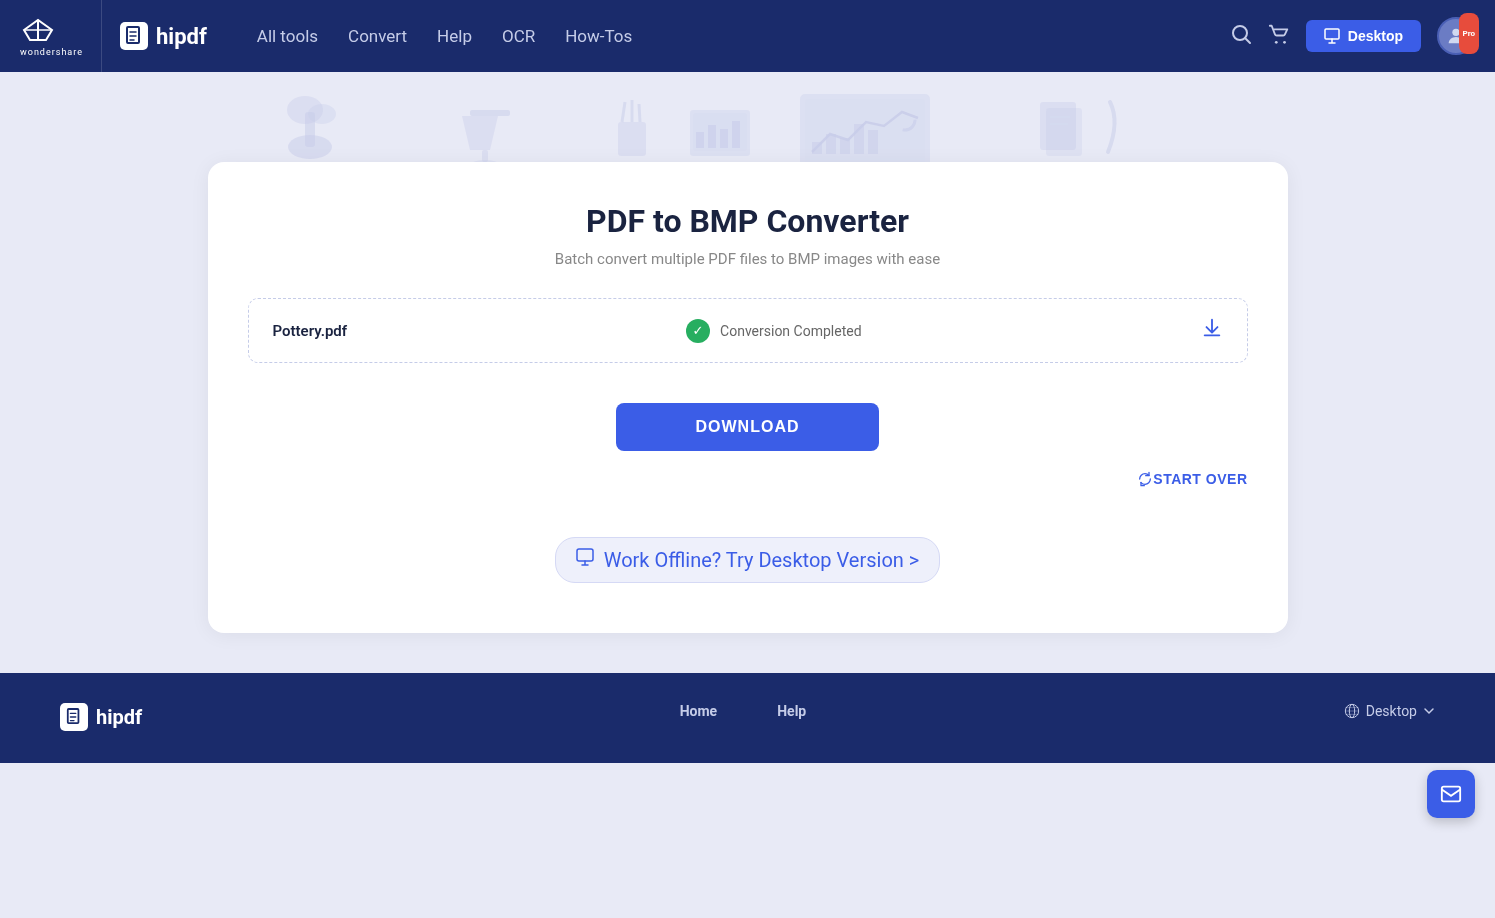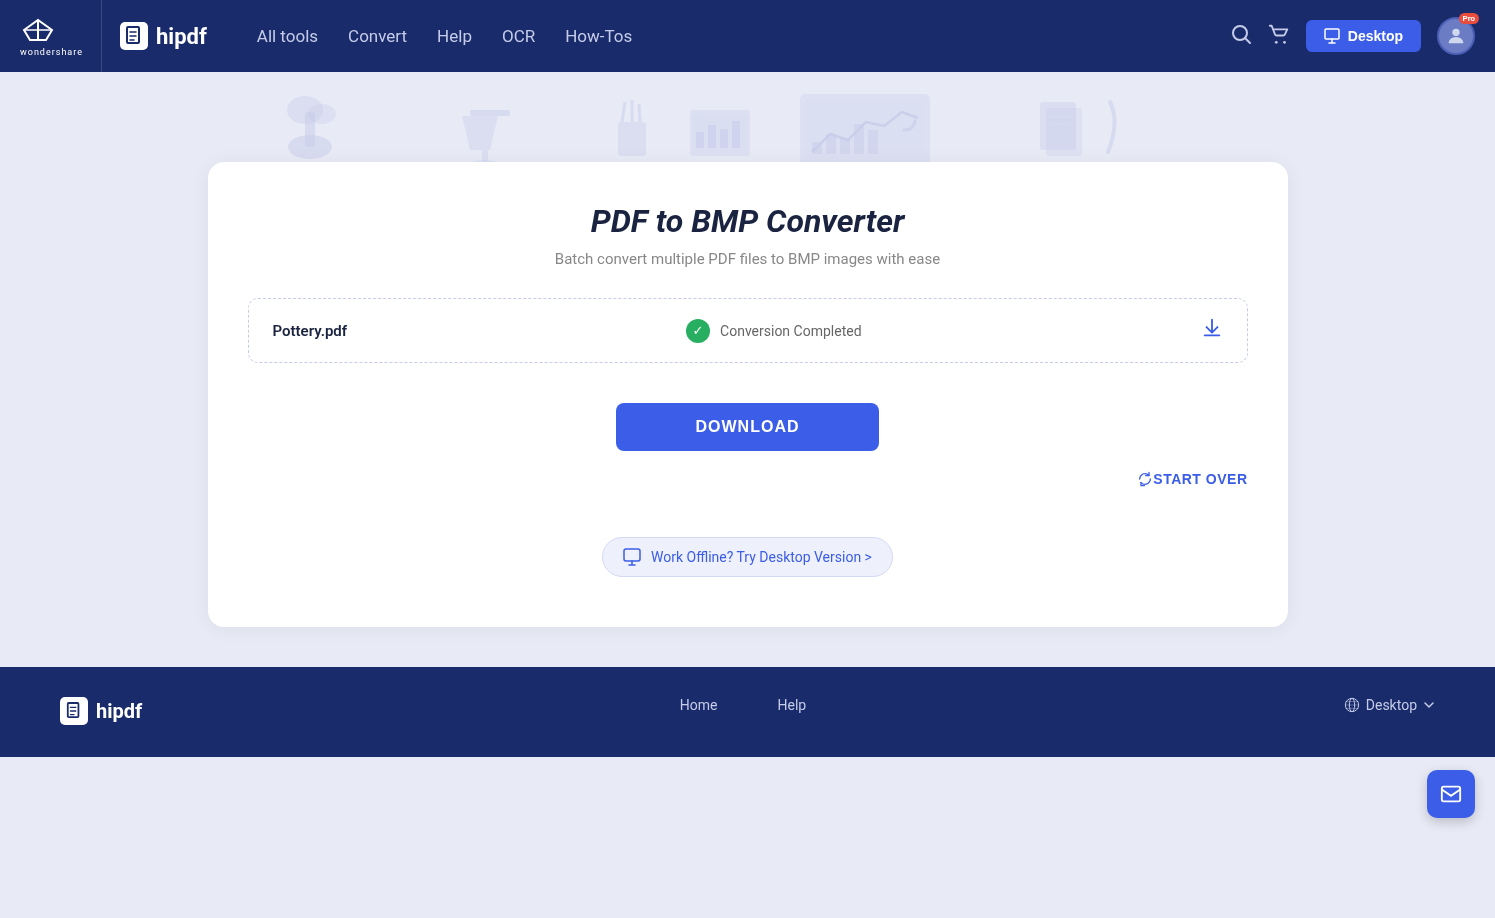--- a/index.html
+++ b/index.html
@@ -110,21 +110,21 @@
     }
     .pro-badge {
       position: absolute;
       top: -6px;
       right: -6px;
       background: #e74c3c;
       color: #fff;
       font-size: 8px;
       font-weight: 700;
       border-radius: 8px;
-      padding: 1px 4px;
+      padding: 16px 4px;
     }
 
     
     .hero-bg {
       background: #e8eaf6;
       position: relative;
       overflow: hidden;
       padding-top: 0;
     }
 
@@ -139,21 +139,20 @@
       border-radius: 16px;
       padding: 40px 40px 50px;
       box-shadow: 0 2px 20px rgba(0,0,0,0.06);
     }
     .card-title {
       text-align: center;
       font-size: 32px;
       font-weight: 700;
       color: #1a2340;
       margin-bottom: 10px;
-      font-style: italic;
     }
     .card-subtitle {
       text-align: center;
       color: #888;
       font-size: 15px;
       margin-bottom: 30px;
     }
 
     
     .file-area {
@@ -261,25 +260,24 @@
     .desktop-promo {
       display: flex;
       justify-content: center;
       margin-top: 20px;
     }
     .desktop-promo-pill {
       background: #eef0fb;
       border-radius: 20px;
       padding: 10px 20px;
       display: flex;
-      align-items: center;
       gap: 10px;
       cursor: pointer;
       color: #3b5de7;
-      font-size: 14px;
+      font-size: 20px;
       border: 1px solid #d5d9f5;
     }
 
     
     .footer {
       background: #1a2b6b;
       padding: 30px 60px;
       display: flex;
       align-items: flex-start;
       justify-content: space-between;
@@ -289,20 +287,21 @@
       display: flex;
       align-items: center;
       gap: 8px;
       color: #fff;
       font-size: 20px;
       font-weight: 700;
     }
     .footer-links {
       display: flex;
       gap: 60px;
+      font-weight: bold;
     }
     .footer-col {
       display: flex;
       flex-direction: column;
       gap: 4px;
     }
     .footer-link {
       color: #c5cce8;
       font-size: 14px;
       cursor: pointer;

